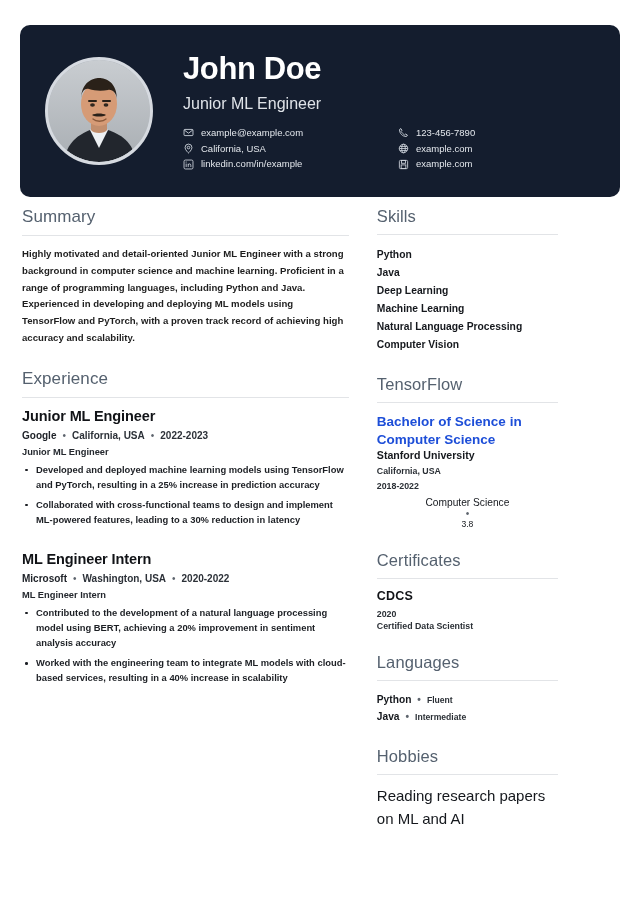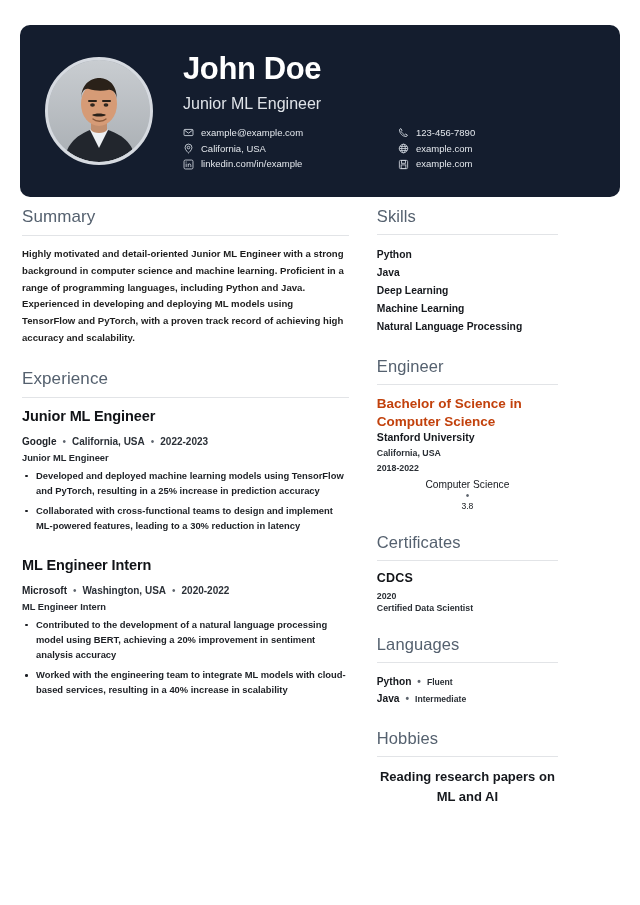--- a/index.html
+++ b/index.html
@@ -110,21 +110,21 @@
 
   
   .exp-item { margin-bottom: 14px; }
   .exp-role {
     font-size: 14.5px;
     font-weight: bold;
     color: #111317;
     letter-spacing: -0.1px;
   }
   .exp-meta {
-    margin-top: 12px;
+    margin-top: 6px;
     font-size: 10px;
     color: #20242a;
     display: flex;
     align-items: center;
     flex-wrap: wrap;
   }
   .exp-company { font-weight: bold; }
   .exp-sep { margin: 0 6px; color: #5d646d; }
   .exp-loc, .exp-dates { font-weight: bold; color: #2c3138; }
   .exp-sub {
@@ -156,21 +156,21 @@
   .skill-row {
     font-size: 10.3px;
     color: #15181d;
     font-weight: bold;
     padding: 3.5px 0;
   }
 
   .edu-degree {
     font-size: 13.5px;
     font-weight: bold;
-    color: #c2410c;
+    color: #1d4ed8;
     line-height: 1.35;
   }
   .edu-school {
     font-size: 10.6px;
     font-weight: bold;
     color: #16191e;
   }
   .edu-small {
     font-size: 8.8px;
     font-weight: bold;
@@ -220,25 +220,24 @@
     font-weight: bold;
     color: #15181d;
     padding: 3px 0;
     display: flex;
     align-items: center;
   }
   .lang-row .dot { margin: 0 6px; color: #5d646d; }
   .lang-level { font-size: 8.6px; color: #2b3036; }
 
   .hobby-text {
-    font-size: 13px;
-    font-weight: bold;
+    font-size: 15px;
+    font-weight: normal;
     color: #15181d;
     line-height: 1.5;
-    text-align: center;
   }
 
   .sp-18 { height: 18px; }
   .sp-10 { height: 10px; }
 </style>
 </head>
 <body>
 
 <div class="page">
 
@@ -409,26 +408,27 @@
     <div class="col-right">
 
       <div class="section">
         <div class="section-title right">Skills</div>
         <div class="rule"></div>
         <div class="skill-row">Python</div>
         <div class="skill-row">Java</div>
         <div class="skill-row">Deep Learning</div>
         <div class="skill-row">Machine Learning</div>
         <div class="skill-row">Natural Language Processing</div>
+        <div class="skill-row">Computer Vision</div>
       </div>
 
       <div class="sp-18"></div>
 
       <div class="section">
-        <div class="section-title right">Engineer</div>
+        <div class="section-title right">TensorFlow</div>
         <div class="rule"></div>
         <div>
           <div class="edu-degree">Bachelor of Science in Computer Science</div>
           <div class="edu-school">Stanford University</div>
           <div class="edu-small">California, USA</div>
           <div class="edu-small">2018-2022</div>
           <div class="edu-field">
             <span>Computer Science</span>
             <span class="dot">•</span>
             <span class="edu-gpa">3.8</span>

